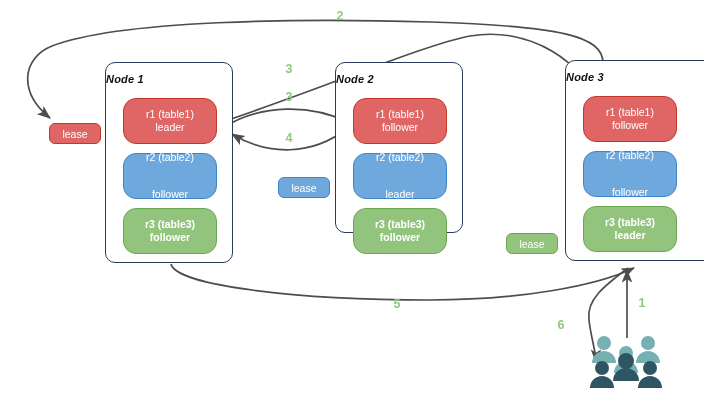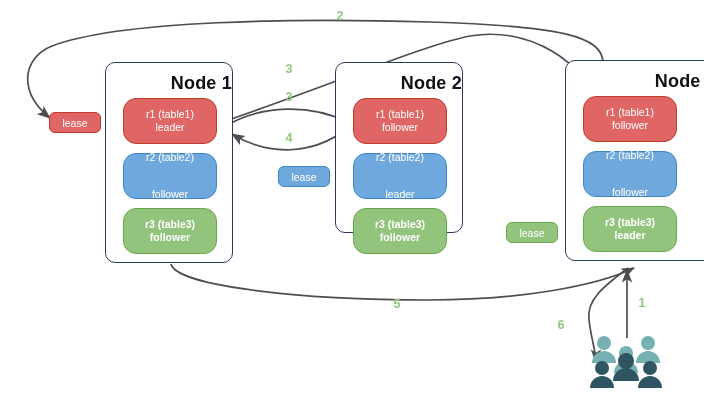--- a/index.html
+++ b/index.html
@@ -13,23 +13,24 @@
 
   .node-box{
     position:absolute;
     border:1.4px solid #2a3a5c;
     border-radius:10px;
     background:#ffffff;
     box-sizing:border-box;
   }
   .node-title{
     position:absolute;left:0;right:0;top:10px;
-    text-align:right;
-    font-size:18px;font-weight:bold;color:#111111;
+    text-align:left;
+    font-size:11px;font-weight:bold;color:#111111;
     letter-spacing:.2px;
+    font-style:italic;
   }
   .replica{
     position:absolute;
     border-radius:13px;
     box-sizing:border-box;
     display:flex;flex-direction:column;
     align-items:center;justify-content:center;
     color:#ffffff;font-size:10.5px;line-height:13px;
     text-align:center;
     border:1.4px solid rgba(0,0,0,.22);
@@ -39,20 +40,21 @@
   .rep-blue {background:#6fa8dc;border-color:#3d85c6;gap:24px;}
   .rep-green{background:#93c47d;border-color:#6aa84f;font-weight:bold;}
 
   .lease{
     position:absolute;
     border-radius:6px;
     box-sizing:border-box;
     display:flex;align-items:center;justify-content:center;
     color:#ffffff;font-size:10.5px;
     border:1.4px solid rgba(0,0,0,.25);
+    margin-top:11px;
   }
   .lease-red  {background:#e06666;border-color:#c0392b;}
   .lease-blue {background:#6fa8dc;border-color:#3d85c6;}
   .lease-green{background:#93c47d;border-color:#6aa84f;}
 
   .step-label{
     position:absolute;
     color:#8fc97e;
     font-size:12.5px;font-weight:bold;
     text-align:center;

